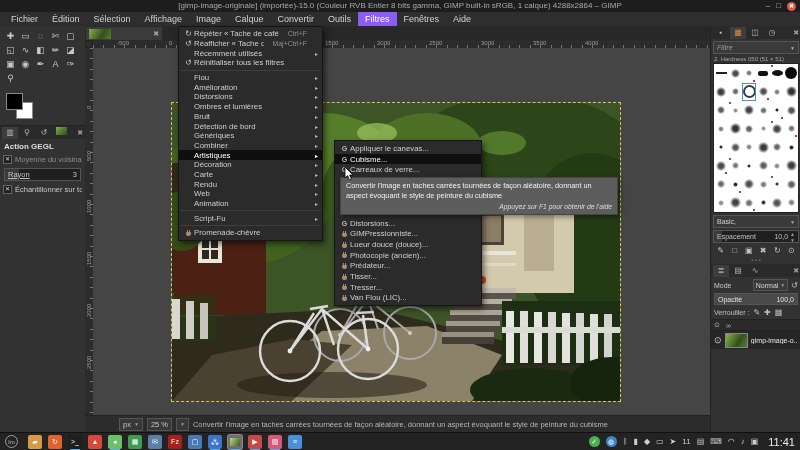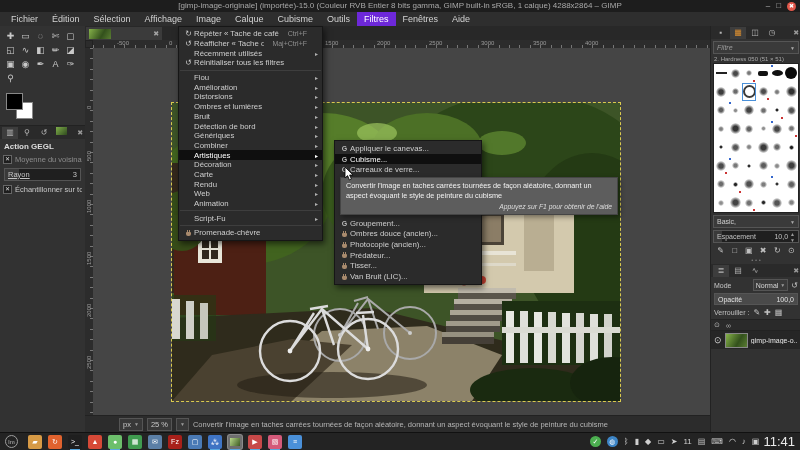--- a/index.html
+++ b/index.html
@@ -10,21 +10,21 @@
   #titlebar{position:absolute;top:0;left:0;width:800px;height:12px;background:#1d1d1d;
     color:#a9a9a9;font-size:8px;line-height:12px;text-align:center;}
   #winbtns{position:absolute;right:4px;top:0;height:12px;display:flex;align-items:center;gap:6px;color:#bdbdbd;font-size:8px;}
   #winbtns .closebtn{width:9px;height:9px;border-radius:50%;background:#e0574a;color:#fff;
     font-size:6px;line-height:9px;text-align:center;}
 
   
   #menubar{position:absolute;top:12px;left:0;width:800px;height:14px;background:#2e2e2e;
     display:flex;align-items:stretch;padding-left:4px;font-size:9px;color:#d2d2d2;}
   .menu-item{padding:0 7px;line-height:14px;white-space:nowrap;}
-  .menu-item.active{background:#6d28d9;color:#fff;}
+  .menu-item.active{background:#8b5cf6;color:#fff;}
 
   
   #toolbox{position:absolute;left:0;top:26px;width:85px;height:406px;background:#323232;
     border-right:1px solid #222;}
   #tools{display:flex;flex-wrap:wrap;padding:3px 2px 0 3px;width:80px;}
   .tool{width:15px;height:14px;color:#c9c9c9;font-size:9px;line-height:14px;text-align:center;}
   #swatches{position:relative;width:34px;height:28px;margin:8px 0 4px 6px;}
   #fg{position:absolute;left:0;top:0;width:15px;height:15px;background:#000;border:1px solid #888;z-index:2;}
   #bg{position:absolute;left:10px;top:9px;width:15px;height:15px;background:#fff;border:1px solid #888;}
   #dock-tabs{display:flex;align-items:center;height:13px;background:#2a2a2a;border-top:1px solid #222;margin-top:2px;padding:0 2px;gap:1px;}
@@ -143,21 +143,21 @@
     font-size:6px;line-height:13px;text-align:center;box-sizing:border-box;flex:none;margin-right:6px;}
   #task-apps{display:flex;align-items:center;gap:6px;}
   .app{position:relative;width:14px;height:14px;border-radius:2px;display:flex;align-items:center;
     justify-content:center;color:#fff;font-size:7px;flex:none;}
   .app.open::after{content:"";position:absolute;left:2px;right:2px;bottom:-2px;height:2px;background:#57a8e0;}
   .app.focused{box-shadow:0 0 0 1px #8a8a8a;background:#6e6e6e;}
   .app .mini{width:10px;height:8px;background:linear-gradient(120deg,#b9d98a,#3c5a22);}
   #tray{margin-left:auto;display:flex;align-items:center;gap:6px;}
   .tray-ic{color:#cfcfcf;font-size:8px;line-height:14px;}
   .tray-circle{width:11px;height:11px;border-radius:50%;color:#fff;font-size:7px;line-height:11px;text-align:center;}
-  #clock{color:#eaeaea;font-size:13px;margin-left:0;}
+  #clock{color:#eaeaea;font-size:11px;margin-left:6px;}
 </style>
 </head>
 <body>
 
 <div id="screen">
 
   <div id="titlebar">
     <span>[gimp-image-originale] (importée)-15.0 (Couleur RVB Entier 8 bits gamma, GIMP built-in sRGB, 1 calque) 4288x2864 – GIMP</span>
     <span id="winbtns">
       <span>–</span>
@@ -166,21 +166,21 @@
     </span>
   </div>
 
   <div id="menubar">
       <div class="menu-item">Fichier</div>
       <div class="menu-item">Édition</div>
       <div class="menu-item">Sélection</div>
       <div class="menu-item">Affichage</div>
       <div class="menu-item">Image</div>
       <div class="menu-item">Calque</div>
-      <div class="menu-item">Cubisme</div>
+      <div class="menu-item">Convertir</div>
       <div class="menu-item">Outils</div>
       <div class="menu-item active">Filtres</div>
       <div class="menu-item">Fenêtres</div>
       <div class="menu-item">Aide</div>
     </div>
 
   <div id="toolbox">
     <div id="tools">
         <div class="tool">✚</div>
         <div class="tool">▭</div>
@@ -741,28 +741,35 @@
         <span class="mlabel">Groupement itératif linéaire simple...</span>
         <span class="marrow"></span>
       </div>
       <div class="mrow">
         <span class="ic ic-gegl">G</span>
         <span class="mlabel">Lueur douce...</span>
         <span class="marrow"></span>
       </div>
       <div class="mrow">
         <span class="ic ic-gegl">G</span>
-        <span class="mlabel">Groupement...</span>
+        <span class="mlabel">Distorsions...</span>
         <span class="marrow"></span>
       </div>
       <div class="mrow">
         <span class="ic ic-plugin">
           <span class="plugbody"></span>
         </span>
-        <span class="mlabel">Ombres douce (ancien)...</span>
+        <span class="mlabel">GIMPressionniste...</span>
+        <span class="marrow"></span>
+      </div>
+      <div class="mrow">
+        <span class="ic ic-plugin">
+          <span class="plugbody"></span>
+        </span>
+        <span class="mlabel">Lueur douce (douce)...</span>
         <span class="marrow"></span>
       </div>
       <div class="mrow">
         <span class="ic ic-plugin">
           <span class="plugbody"></span>
         </span>
         <span class="mlabel">Photocopie (ancien)...</span>
         <span class="marrow"></span>
       </div>
       <div class="mrow">
@@ -776,21 +783,28 @@
         <span class="ic ic-plugin">
           <span class="plugbody"></span>
         </span>
         <span class="mlabel">Tisser...</span>
         <span class="marrow"></span>
       </div>
       <div class="mrow">
         <span class="ic ic-plugin">
           <span class="plugbody"></span>
         </span>
-        <span class="mlabel">Van Bruit (LIC)...</span>
+        <span class="mlabel">Tresser...</span>
+        <span class="marrow"></span>
+      </div>
+      <div class="mrow">
+        <span class="ic ic-plugin">
+          <span class="plugbody"></span>
+        </span>
+        <span class="mlabel">Van Flou (LIC)...</span>
         <span class="marrow"></span>
       </div>
     </div>
 
   <div id="tooltip">
     <span>Convertir l'image en taches carrées tournées de façon aléatoire, donnant un aspect évoquant le style de peinture du cubisme</span>
     <span class="help">Appuyez sur F1 pour obtenir de l'aide</span>
   </div>
 
   <div id="cursor">

